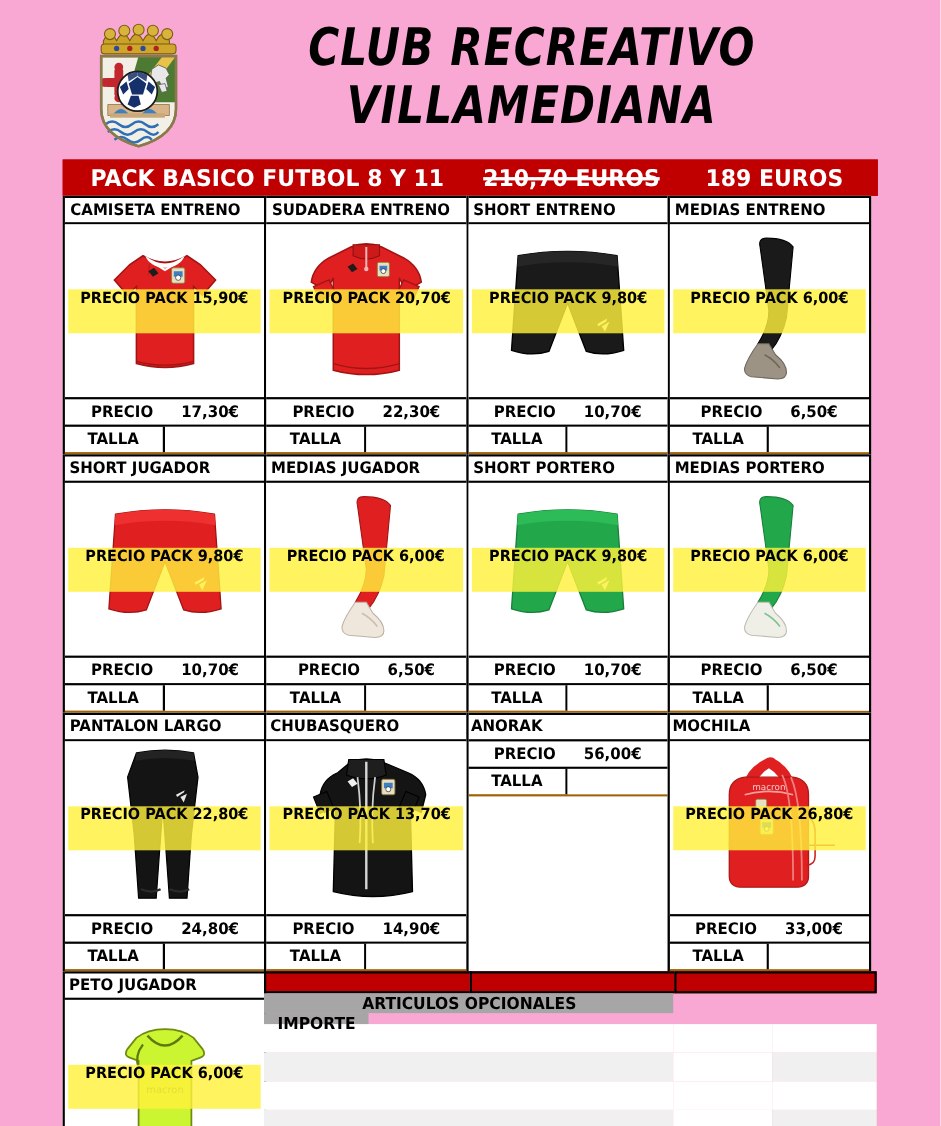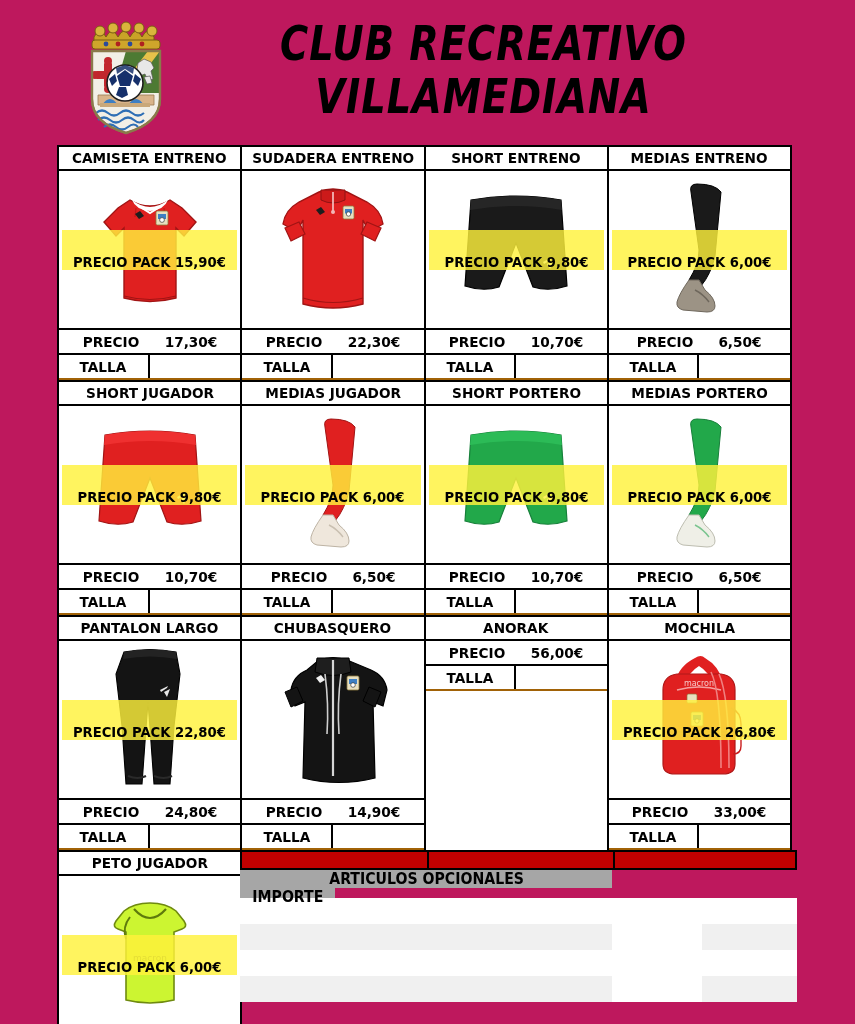--- a/index.html
+++ b/index.html
@@ -6,21 +6,21 @@
   html, body {
     margin: 0; padding: 0;
     width: 855px; height: 1024px;
     background: #ffffff;
     font-family: "Liberation Sans", sans-serif;
     overflow: hidden;
   }
   #page {
     position: relative;
     width: 855px; height: 1024px;
-    background: #be185d;
+    background: #f9a8d4;
   }
 
   
   .header {
     position: relative;
     height: 142px;
     display: flex;
     align-items: center;
     padding-left: 80px;
   }
@@ -81,21 +81,21 @@
     border-right: 2px solid #000;
     background: #fff;
     margin-right: -2px;
   }
   .gcol:last-child { margin-right: 0; }
 
   .namecell {
     height: 26px;
     border-top: 2px solid #000;
     border-bottom: 2px solid #000;
-    display: flex; align-items: center; justify-content: center;
+    display: flex; align-items: center; justify-content: flex-start;
     font-family: "DejaVu Sans", sans-serif;
     font-weight: 700;
     font-size: 14.5px;
     color: #000;
     white-space: nowrap;
     transform-origin: center;
   }
   .namecell span { transform: scaleX(0.94); display:inline-block; }
 
   .imgcell {
@@ -111,21 +111,21 @@
     top: 50%;
     transform: translate(-50%,-50%);
   }
   .banner {
     position: absolute;
     left: 3px; right: 3px;
     top: 50%;
     transform: translateY(-50%);
     height: 40px;
     background: rgba(255,242,60,0.82);
-    display: flex; align-items: flex-end; justify-content: center;
+    display: flex; align-items: flex-start; justify-content: center;
     z-index: 5;
   }
   .banner span {
     font-family: "DejaVu Sans", sans-serif;
     font-weight: 700;
     font-size: 14px;
     color: #000;
     white-space: nowrap;
     transform: scaleX(0.94);
   }
@@ -269,20 +269,25 @@
     </div>
 
     <div class="club-title">
       <div class="club-line club-line-1">CLUB RECREATIVO</div>
       <div class="club-line club-line-2">VILLAMEDIANA</div>
     </div>
   </div>
 
   <div class="sheet">
 
+    <div class="redbar">
+      <div class="cell rb-title">PACK  BASICO  FUTBOL 8 Y 11</div>
+      <div class="cell rb-old">210,70 EUROS</div>
+      <div class="cell rb-new">189  EUROS</div>
+    </div>
 
     <div class="grid" id="grid">
         <div class="grow">
           <div class="gcol">
             <div class="namecell">
               <span>CAMISETA ENTRENO</span>
             </div>
             <div class="imgcell">
               <div class="art"><svg width="120" height="140" viewBox="0 0 120 140">
       <path d="M40 22 L28 30 L14 44 L26 58 L34 50 L34 120 q26 7 52 0 L86 50 L94 58 L106 44 L92 30 L80 22 q-20 12 -40 0 z" fill="#e02020" stroke="#a11414" stroke-width="1.4"></path>
@@ -321,20 +326,23 @@
       <path d="M66 14 v20" stroke="#f2b6b6" stroke-width="1.8"></path>
       <circle cx="66" cy="34" r="2" fill="#f2b6b6"></circle>
       <path d="M49 32 l5 -3 l4 5 l-5 3 z" fill="#1d1d1d"></path>
       <rect x="76" y="28" width="11" height="13" rx="1.5" fill="#e8dfc0" stroke="#8d7a3e" stroke-width="0.8"></rect>
       <path d="M78 31 h7 v4.5 h-7 z" fill="#3d7fc4"></path>
       <circle cx="81.5" cy="36" r="2.2" fill="#fff" stroke="#1d1d1d" stroke-width="0.6"></circle>
       <path d="M18 50 l14 -6 l6 12 l-14 7 z" fill="#e02020" stroke="#a11414" stroke-width="1.2"></path>
       <path d="M114 50 l-14 -6 l-6 12 l14 7 z" fill="#e02020" stroke="#a11414" stroke-width="1.2"></path>
       <path d="M36 120 q30 9 60 0" fill="none" stroke="#a11414" stroke-width="1.2"></path>
     </svg></div>
+              <div class="banner">
+                <span>PRECIO PACK 20,70€</span>
+              </div>
             </div>
             <div class="pricecell">
               <span>PRECIO</span>
               <span>22,30€</span>
             </div>
             <div class="tallacell">
               <div class="talla-label">
                 <span>TALLA</span>
               </div>
               <div class="talla-input"></div>
@@ -535,20 +543,23 @@
       <path d="M70 12 v116" stroke="#d6d6d6" stroke-width="2.2"></path>
       <path d="M62 26 q4 30 2 60" fill="none" stroke="#cfcfcf" stroke-width="1.6"></path>
       <path d="M78 26 q-4 30 -2 60" fill="none" stroke="#cfcfcf" stroke-width="1.6"></path>
       <path d="M53 30 l5 -3 l4 5 l-5 3 z" fill="#f0f0f0"></path>
       <rect x="84" y="28" width="12" height="14" rx="1.5" fill="#e8dfc0" stroke="#8d7a3e" stroke-width="0.8"></rect>
       <path d="M86 31 h8 v5 h-8 z" fill="#3d7fc4"></path>
       <circle cx="90" cy="37" r="2.3" fill="#fff" stroke="#1d1d1d" stroke-width="0.6"></circle>
       <path d="M22 44 l12 -5 l6 14 l-12 6 z" fill="#141414" stroke="#000" stroke-width="1"></path>
       <path d="M118 44 l-12 -5 l-6 14 l12 6 z" fill="#141414" stroke="#000" stroke-width="1"></path>
     </svg></div>
+              <div class="banner">
+                <span>PRECIO PACK  13,70€</span>
+              </div>
             </div>
             <div class="pricecell">
               <span>PRECIO</span>
               <span>14,90€</span>
             </div>
             <div class="tallacell">
               <div class="talla-label">
                 <span>TALLA</span>
               </div>
               <div class="talla-input"></div>

